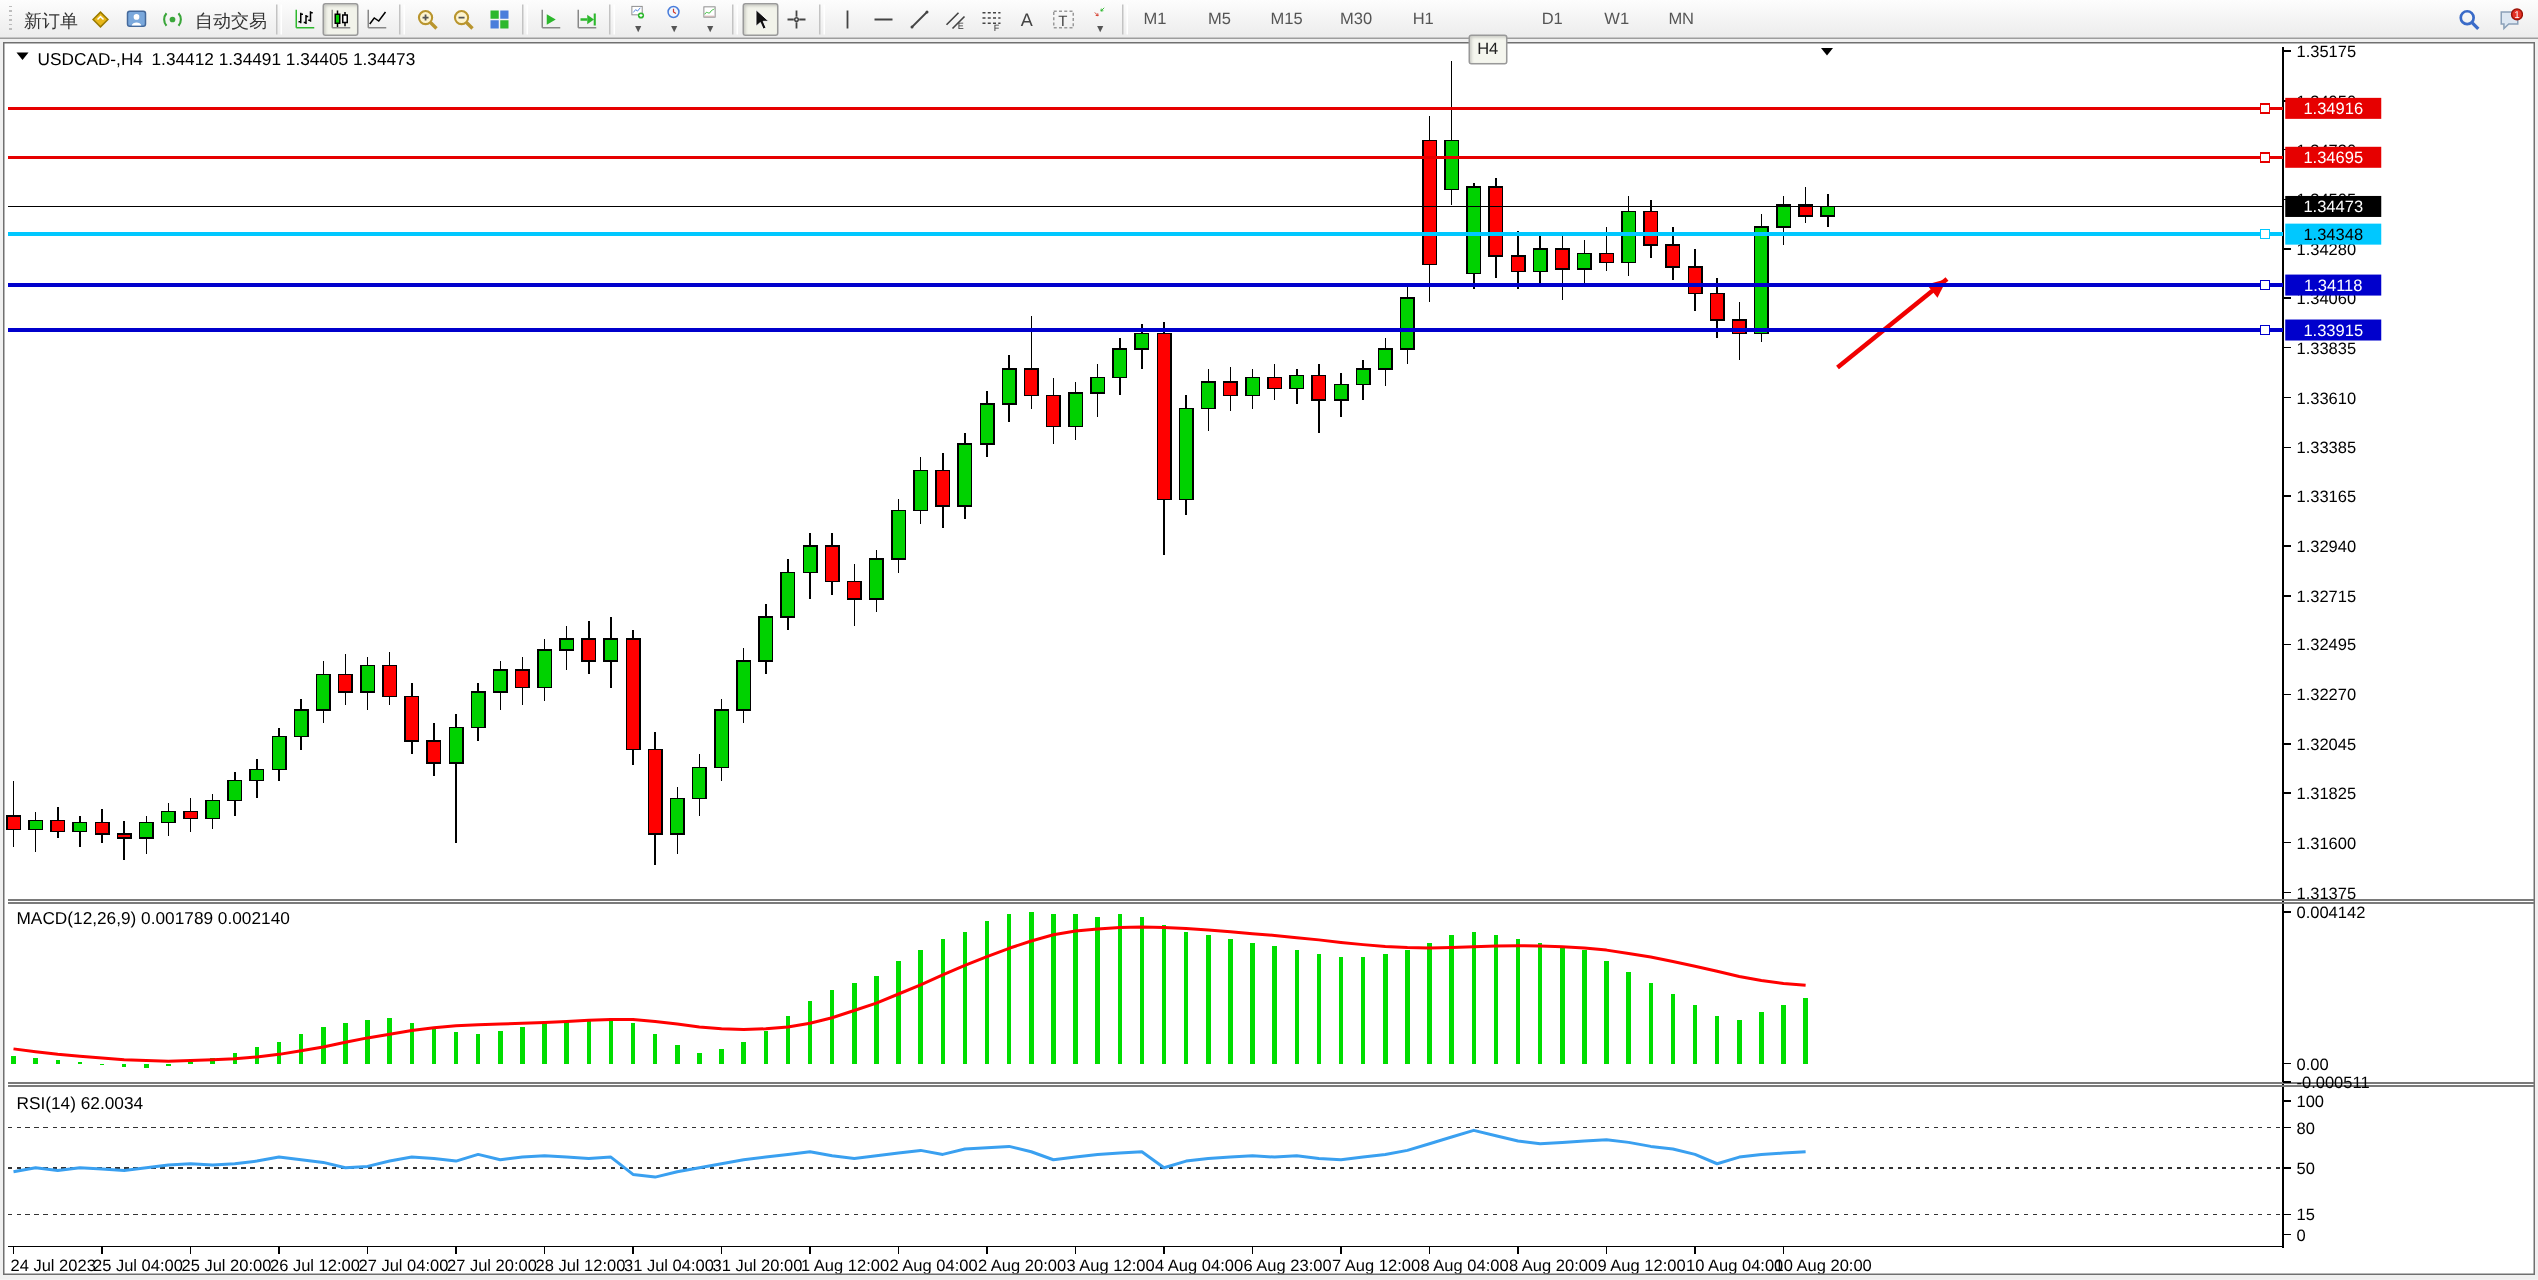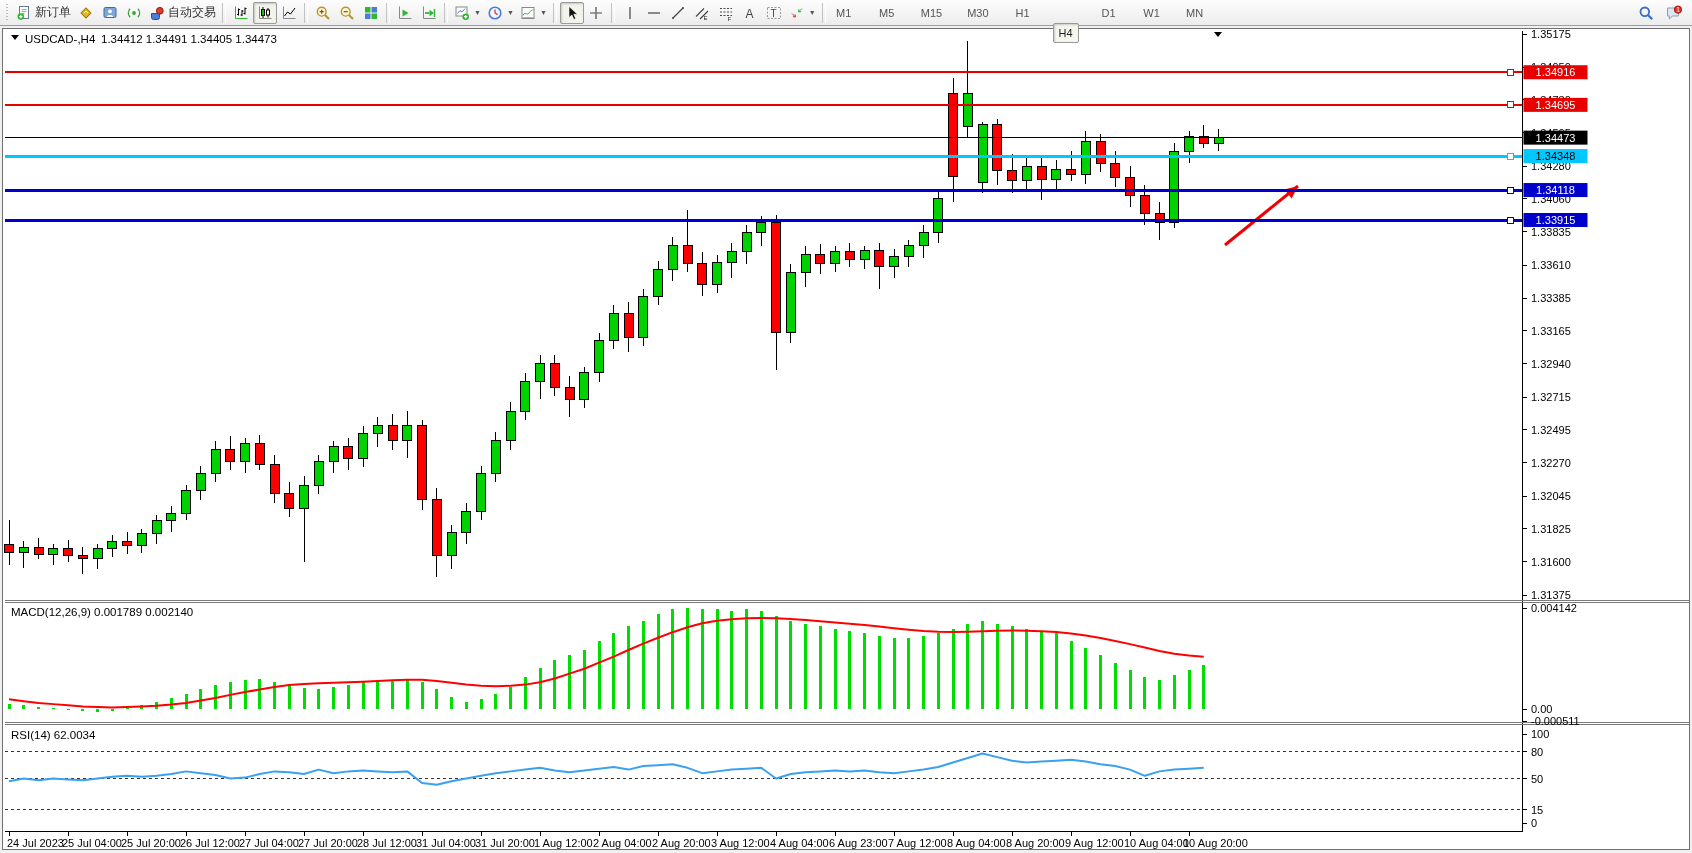--- a/index.html
+++ b/index.html
@@ -6,21 +6,21 @@
     font-family:"Liberation Sans",sans-serif;-webkit-font-smoothing:antialiased;}
   
   #toolbar{position:absolute;left:0;top:0;width:1692px;height:26px;
     background:linear-gradient(#fdfdfd,#ececec);border-bottom:1px solid #9d9d9d;
     display:flex;align-items:center;padding:0 2px;box-sizing:border-box;z-index:5;}
   .grip{width:7px;height:18px;margin:0 2px;
     background-image:repeating-linear-gradient(#bdbdbd 0 1px,transparent 1px 3px);
     background-size:2px 100%;background-repeat:no-repeat;background-position:2px 0;}
   .tsep{width:2px;height:20px;border-left:1px solid #c3c3c3;border-right:1px solid #ffffff;margin:0 3px;}
   .tbtn{height:22px;min-width:24px;display:flex;align-items:center;justify-content:center;gap:3px;
-    padding:0 2px;border:1px solid transparent;border-radius:2px;box-sizing:border-box;color:#333;}
+    padding:0 2px;border:1px solid transparent;border-radius:2px;box-sizing:border-box;color:#333;flex-direction:column;}
   .tbtn.active{border:1px solid #9a9a9a;background:#f2f3ea;box-shadow:inset 1px 1px 2px rgba(0,0,0,.18);}
   .tbtn .ticon{width:16px;height:16px;display:block;}
   .tbtn .tlabel{font-size:12px;white-space:nowrap;}
   .dd{font-size:7px;color:#555;margin-left:1px;}
   #tf-group{display:flex;align-items:center;gap:17px;margin-left:2px;}
   .tfbtn{height:20px;min-width:26px;display:flex;align-items:center;justify-content:center;
     font-size:11px;color:#555;border:1px solid transparent;border-radius:2px;box-sizing:border-box;padding:0 3px;}
   .tfbtn.selected{border:1px solid #999;background:#f5f6ee;box-shadow:inset 1px 1px 2px rgba(0,0,0,.18);color:#222;margin-top:40px;}
   #tb-right{margin-left:auto;display:flex;align-items:center;gap:4px;padding-right:4px;}
   

